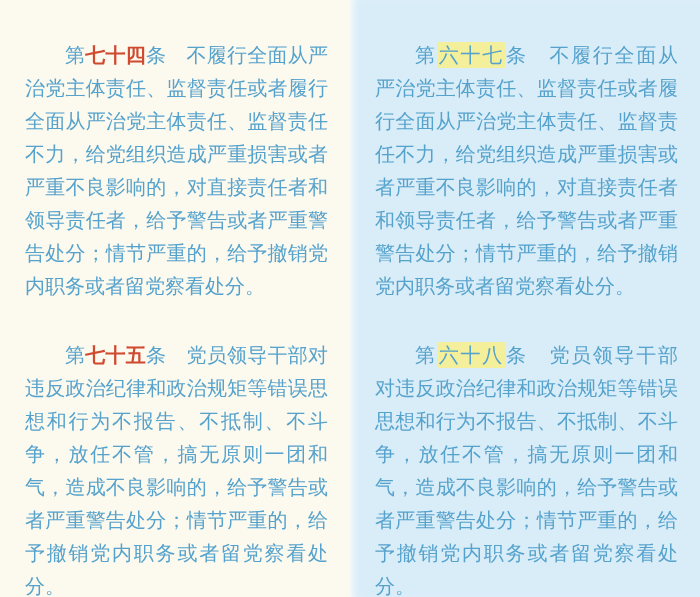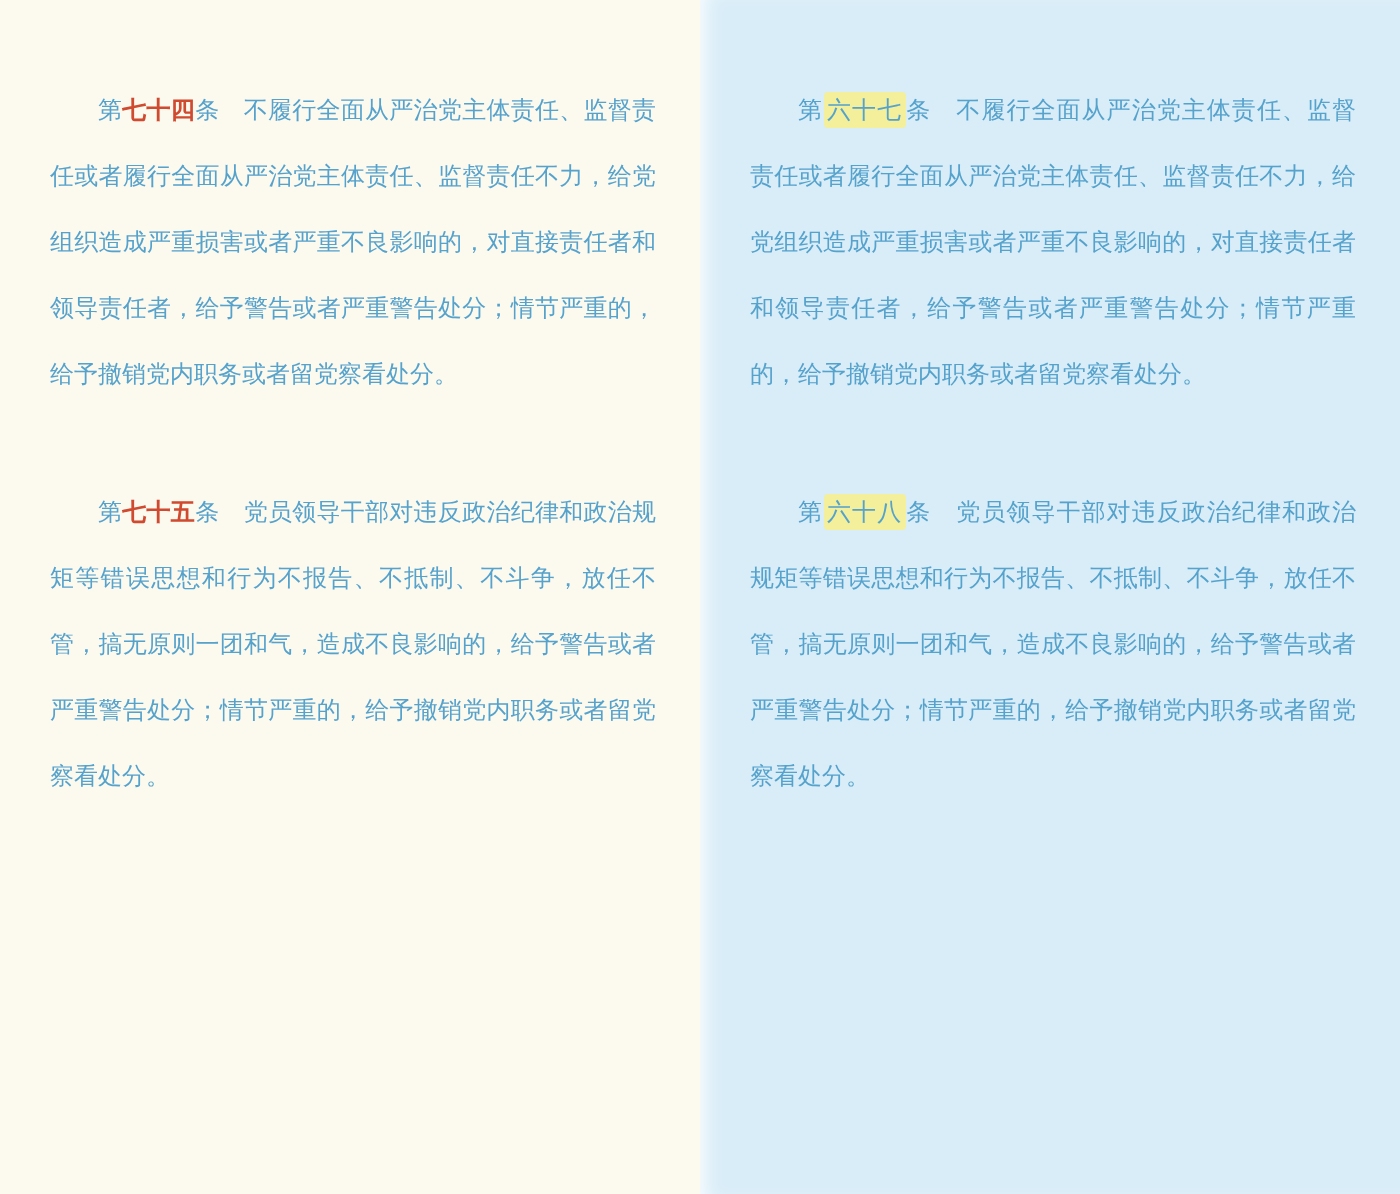--- a/index.html
+++ b/index.html
@@ -13,21 +13,21 @@
   .comparison {
     display: flex;
     width: 700px;
     height: 597px;
   }
   .panel {
     box-sizing: border-box;
     width: 350px;
     height: 597px;
     padding: 39px 22px 0 25px;
-    font-size: 12px;
+    font-size: 20px;
     line-height: 33px;
     color: var(--text-color);
     background: var(--bg-color);
   }
   .panel.right {
     box-shadow: inset 8px 0 10px -6px rgba(255,255,255,0.95);
   }
   .panel p.article {
     margin: 0 0 36px 0;
     text-indent: 2em;

